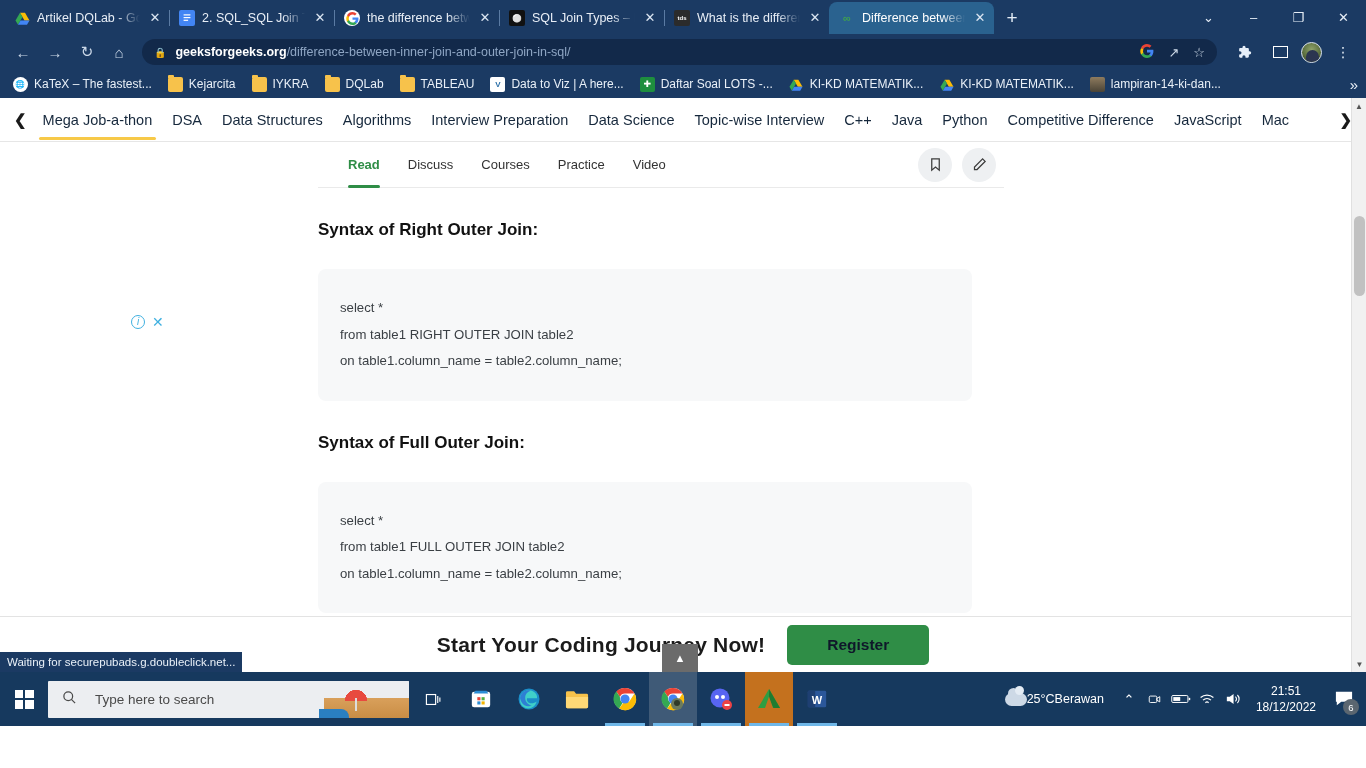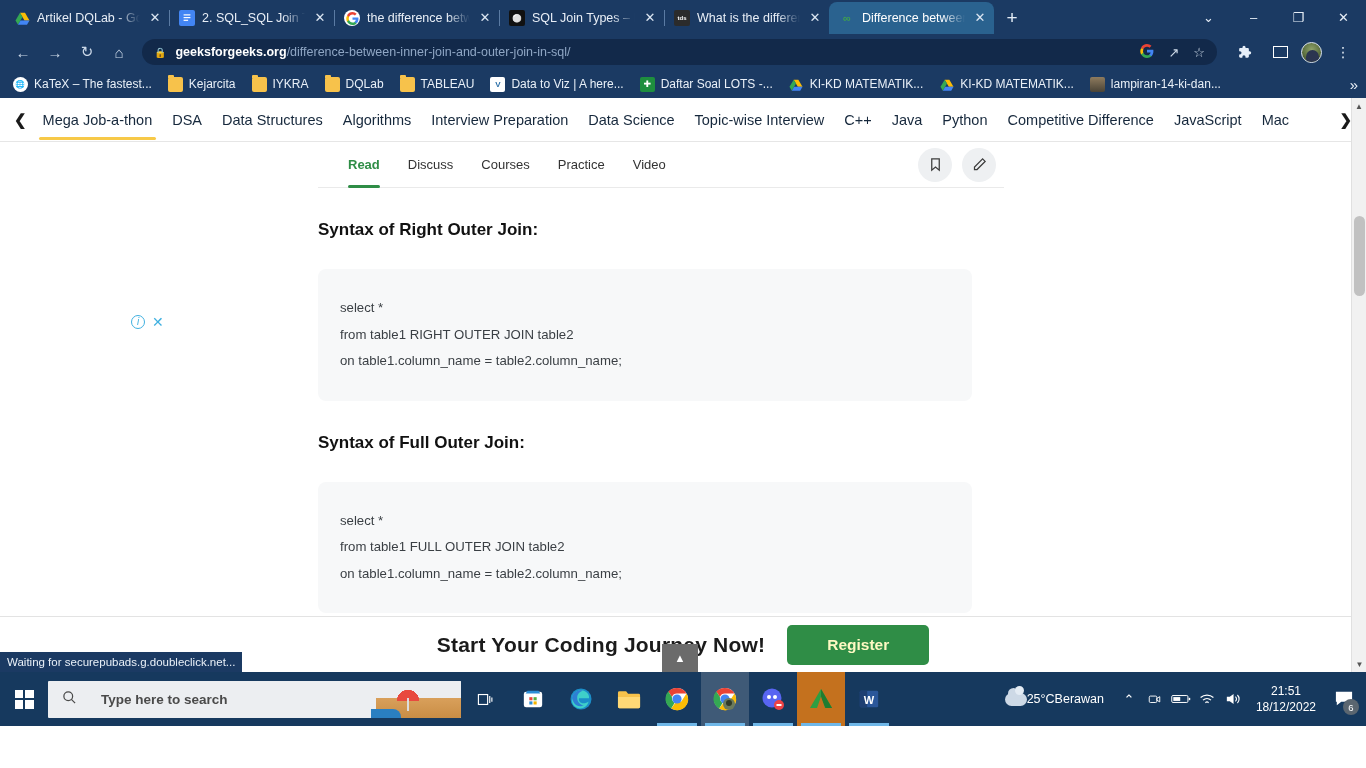--- a/index.html
+++ b/index.html
@@ -195,21 +195,21 @@
     display: flex; align-items: center; justify-content: center; gap: 22px;
   }
   .banner-text { font-size: 21px; font-weight: bold; color: #1b1b1b; letter-spacing: .2px;}
   .btn-login {
     width: 124px; height: 40px; border: 1.5px solid #2f8d46; border-radius: 5px;
     color: #2f8d46; font-size: 15px; display: flex; align-items: center;
     justify-content: center; background: #fff;
   }
   .btn-register {
     width: 142px; height: 40px; background: #2f8d46; border-radius: 5px;
-    color: #fef9c3; font-size: 15.5px; font-weight: bold;
+    color: #0f172a; font-size: 15.5px; font-weight: bold;
     display: flex; align-items: center; justify-content: center;
   }
   .scroll-top {
     position: absolute; left: 662px; bottom: 0px; width: 36px; height: 28px;
     background: #6b6b6b; color: #fff; font-size: 11px;
     display: flex; align-items: center; justify-content: center;
   }
 
   
   .vscroll {
@@ -266,23 +266,23 @@
     position: relative;
   }
   .start {
     width: 48px; height: 54px; display: flex; align-items: center;
     justify-content: center;
   }
   .winlogo { width: 19px; height: 19px; display: grid;
     grid-template-columns: 1fr 1fr; grid-template-rows: 1fr 1fr; gap: 2px; }
   .winlogo i { background: #fff; display: block; }
   .search-box {
-    width: 413px; height: 37px; background: #eceef1; border-radius: 1px;
-    display: flex; align-items: center; gap: 24px; padding: 0 14px;
-    color: #4a4a4a; font-size: 13.5px; position: relative; overflow: hidden; font-weight: bold;
+    width: 361px; height: 37px; background: #eceef1; border-radius: 1px;
+    display: flex; align-items: center; gap: 18px; padding: 0 14px;
+    color: #4a4a4a; font-size: 13.5px; position: relative; overflow: hidden;
   }
   .search-box .beach {
     position: absolute; right: 0; top: 0; width: 85px; height: 37px;
     background: linear-gradient(to bottom, #eceef1 0%, #eceef1 45%, #d9a05b 46%, #c98d45 100%);
   }
   .search-box .umbrella {
     position: absolute; right: 40px; top: 7px; width: 26px; height: 13px;
     background: radial-gradient(ellipse at 50% 100%, #e84a3f 0%, #e84a3f 60%, transparent 61%);
     border-radius: 13px 13px 0 0;
   }

